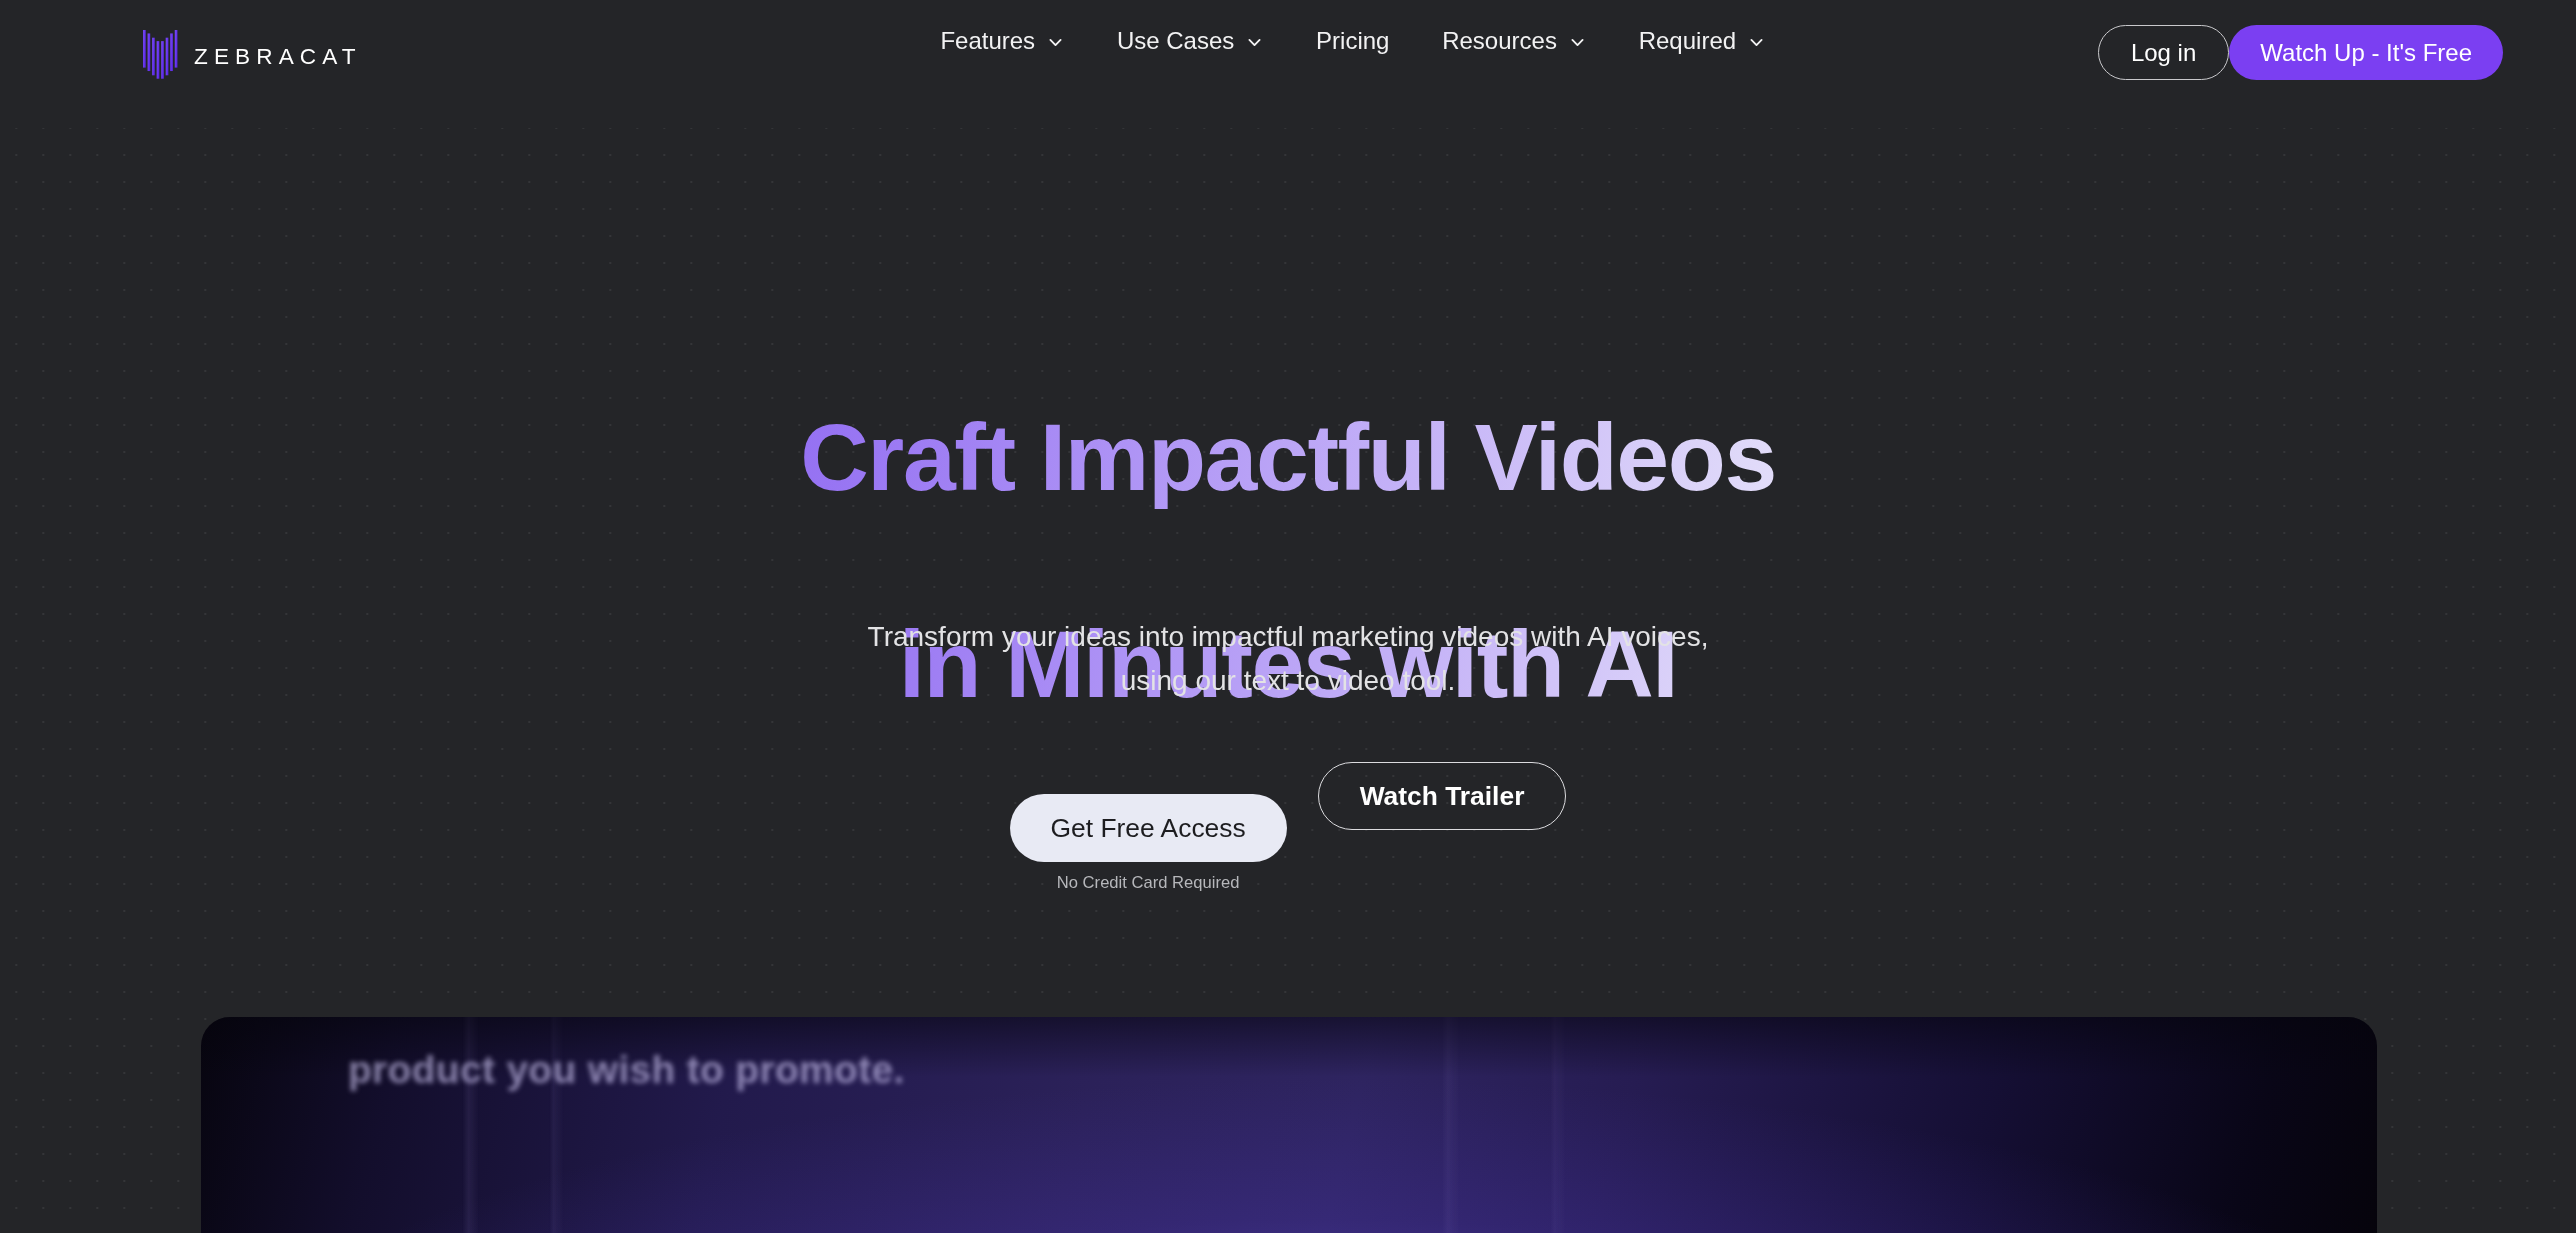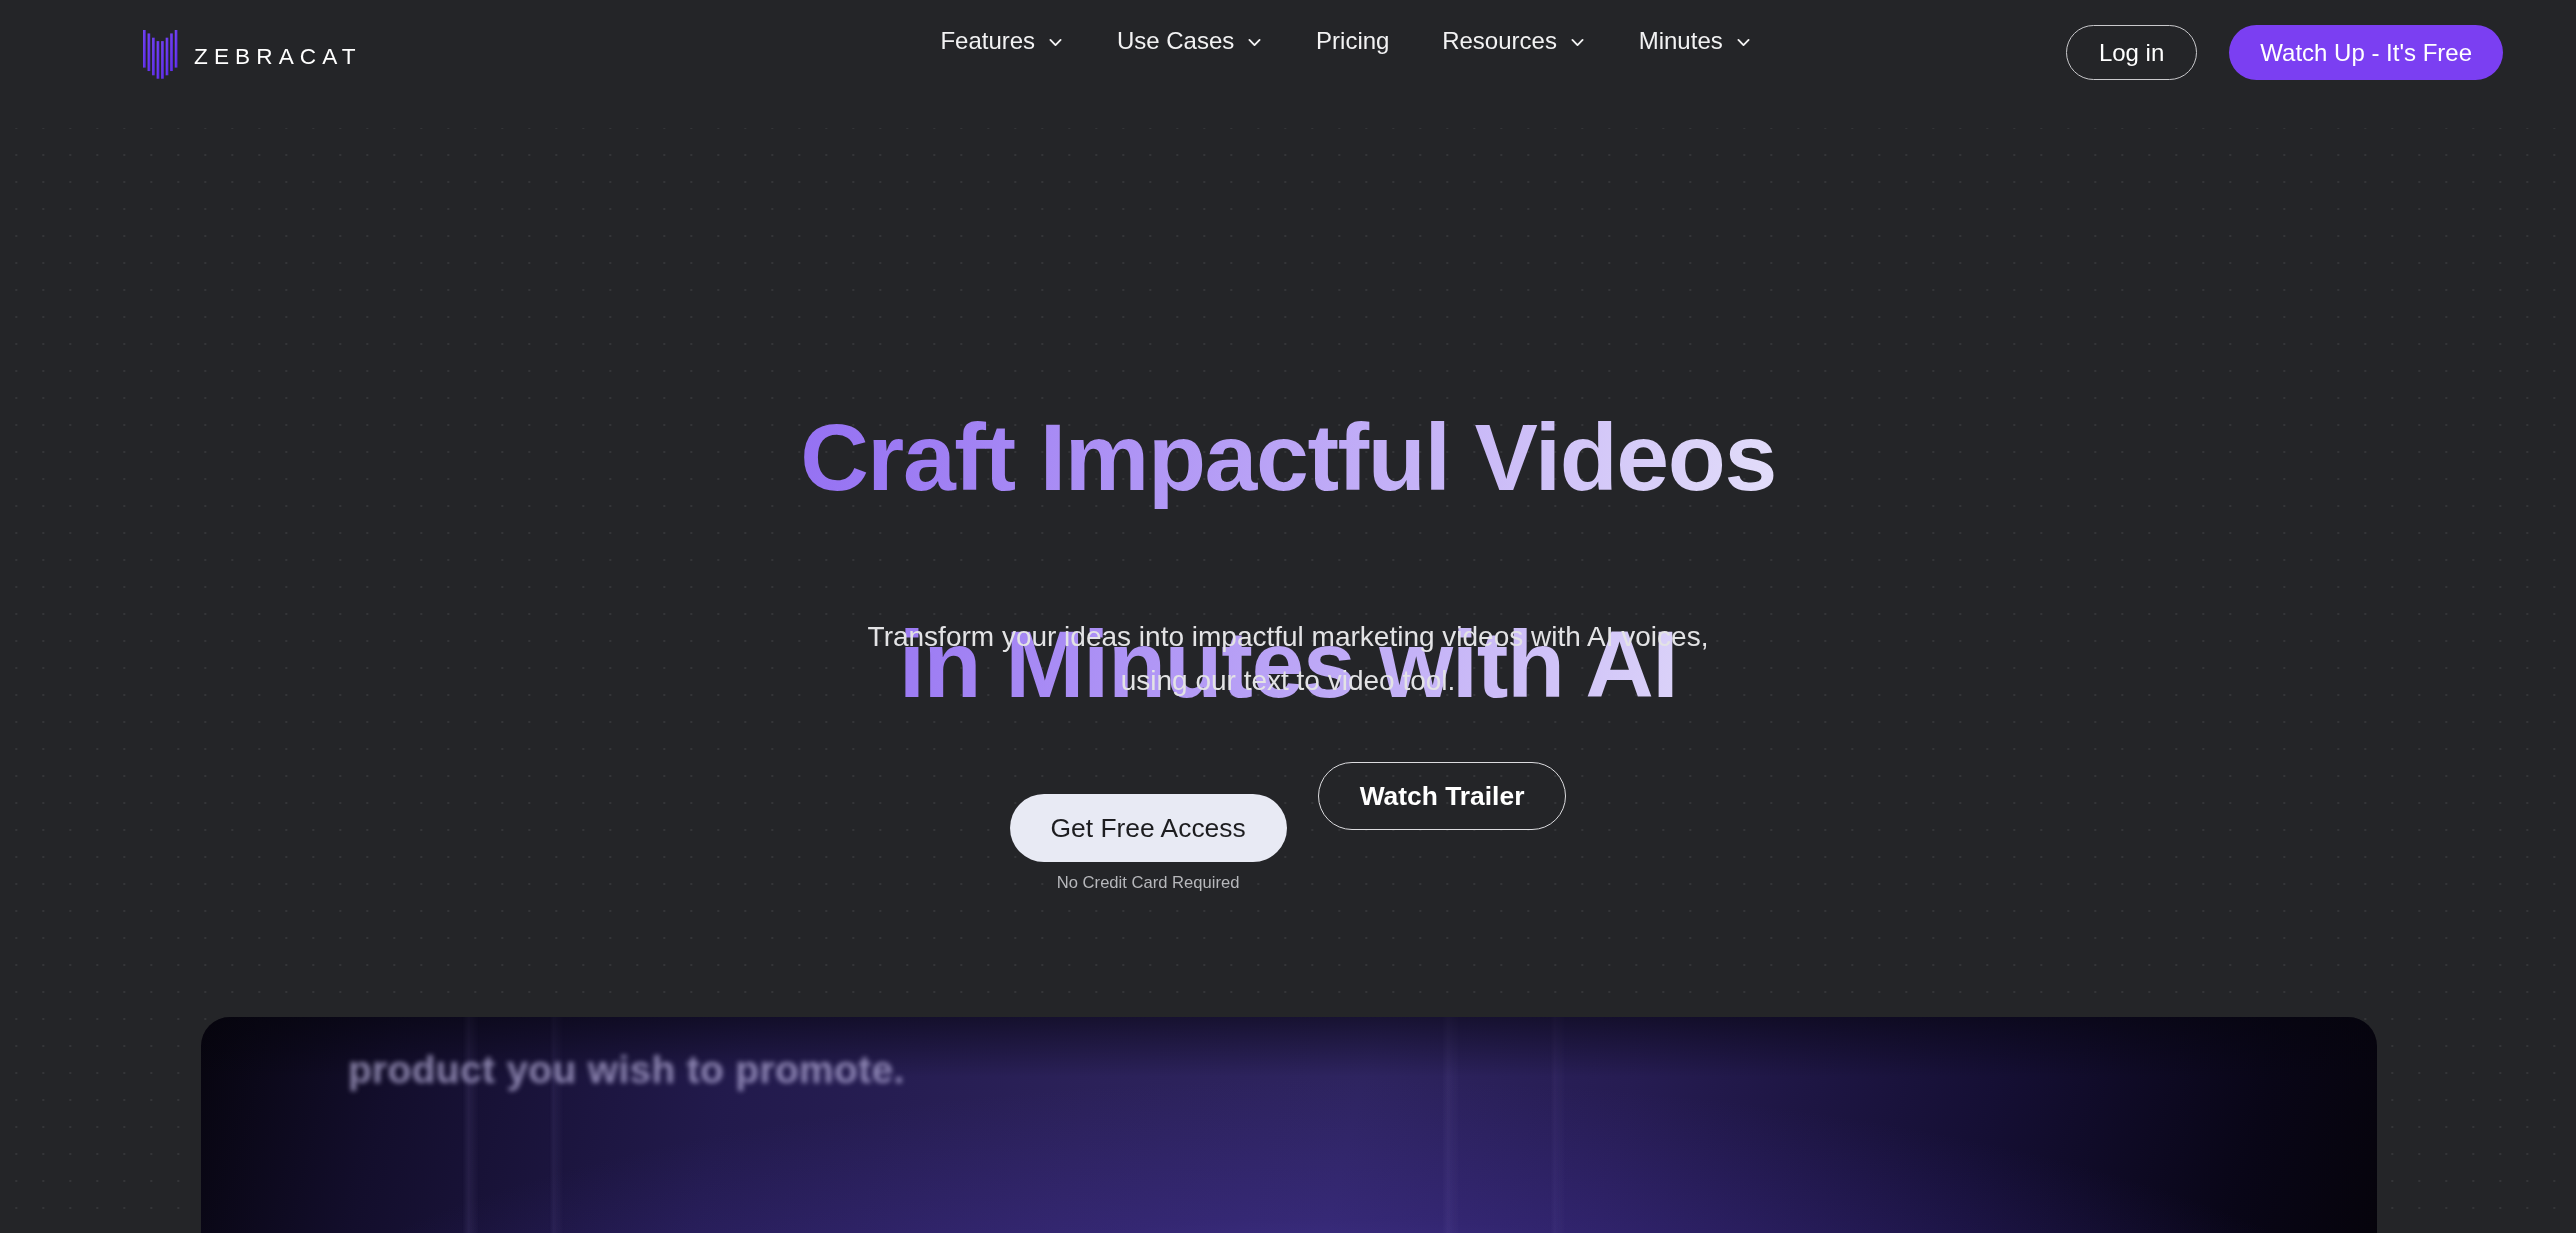--- a/index.html
+++ b/index.html
@@ -93,21 +93,20 @@
     top: 1.7px;
   }
   .chev svg { display: block; }
 
   .actions {
     position: absolute;
     right: 73px;
     top: 25px;
     display: flex;
     align-items: center;
-    gap: 32px;
   }
 
   .btn-login {
     display: flex;
     align-items: center;
     justify-content: center;
     height: 55px;
     padding: 0 32px;
     border: 1.4px solid #c9c9cc;
     border-radius: 34px;
@@ -358,21 +357,21 @@
       <div class="nav-item">
         <span>Resources</span>
         <span class="chev">
           <svg width="17" height="17" viewBox="0 0 20 20">
               <path d="M4 7l6 6 6-6" fill="none" stroke="#f2f2f3" stroke-width="2.2" stroke-linecap="round" stroke-linejoin="round"></path>
             </svg>
         </span>
       </div>
 
       <div class="nav-item">
-        <span>Minutes</span>
+        <span>Required</span>
         <span class="chev">
           <svg width="17" height="17" viewBox="0 0 20 20">
               <path d="M4 7l6 6 6-6" fill="none" stroke="#f2f2f3" stroke-width="2.2" stroke-linecap="round" stroke-linejoin="round"></path>
             </svg>
         </span>
       </div>
 
     </nav>
 
     <div class="actions">

